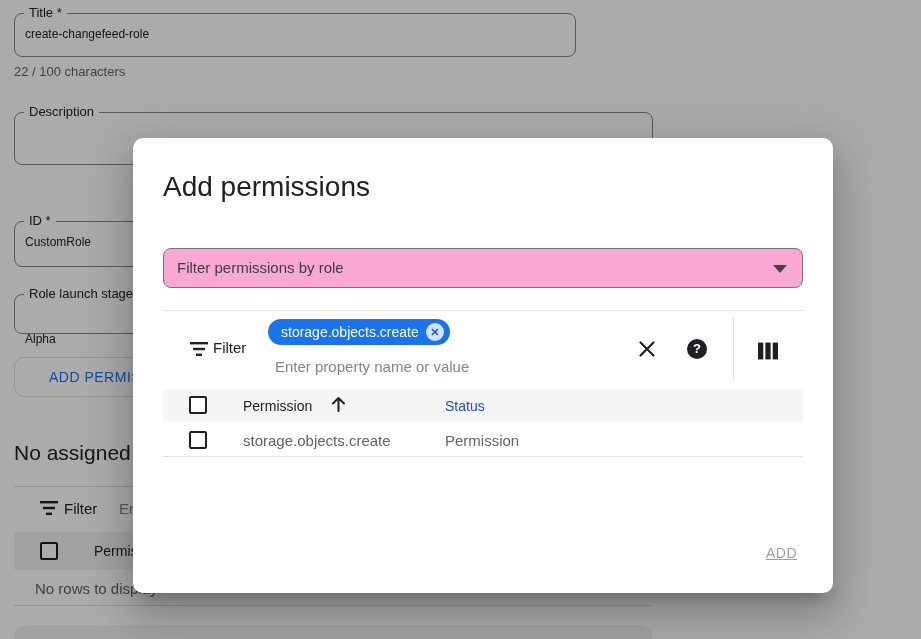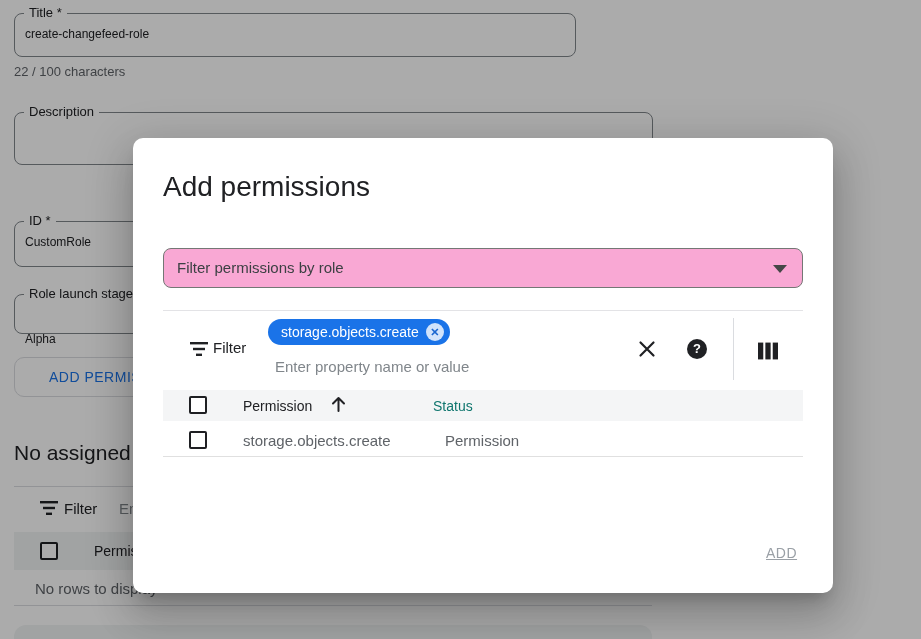--- a/index.html
+++ b/index.html
@@ -64,21 +64,21 @@
            font-weight:700;text-align:center;line-height:20px;}
   .vdivider{position:absolute;left:600px;top:180px;width:1px;height:62px;background:#dadce0;}
   #ic-cols{left:625px;top:203px;}
   .dlg-thead{position:absolute;left:30px;top:252px;width:640px;height:31px;background:#f4f5f6;}
   .cbx{position:absolute;width:18px;height:18px;border:2px solid #1f2023;border-radius:2px;
        background:#fff;box-sizing:border-box;}
   #cb-h{left:56px;top:258px;}
   #cb-r{left:56px;top:293px;}
   .dlg-col-perm{position:absolute;left:110px;top:260px;font-size:14px;font-weight:500;color:#202124;}
   .sort-ic{position:absolute;left:197px;top:257px;}
-  .dlg-col-status{position:absolute;left:300px;top:260px;font-size:14px;font-weight:500;color:#0f766e;}
+  .dlg-col-status{position:absolute;left:312px;top:260px;font-size:14px;font-weight:500;color:#1d4ed8;}
   .dlg-cell-perm{position:absolute;left:110px;top:294px;font-size:15px;color:#5f6368;}
   .dlg-cell-status{position:absolute;left:312px;top:294px;font-size:15px;color:#5f6368;}
   #dlg-div2{left:30px;top:318px;width:640px;background:#e0e0e0;}
   .btn-cancel{position:absolute;left:515px;top:395px;width:94px;height:39px;border-radius:8px;background:#fff;
        box-shadow:0 1px 2px rgba(0,0,0,.3),0 2px 6px 2px rgba(0,0,0,.15);
        display:flex;align-items:center;justify-content:center;
        font-size:15px;font-weight:500;color:#202124;letter-spacing:0.3px;}
   .btn-add{position:absolute;left:633px;top:395px;height:39px;display:flex;align-items:center;
        font-size:14px;font-weight:500;color:#9aa0a6;letter-spacing:0.5px;text-decoration:underline;}
 </style>

